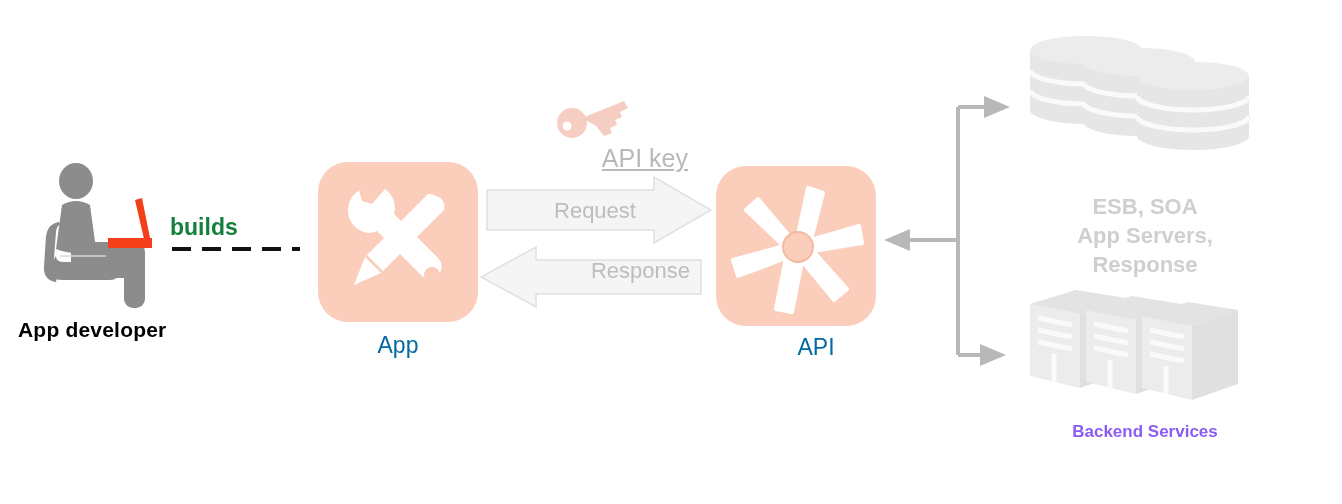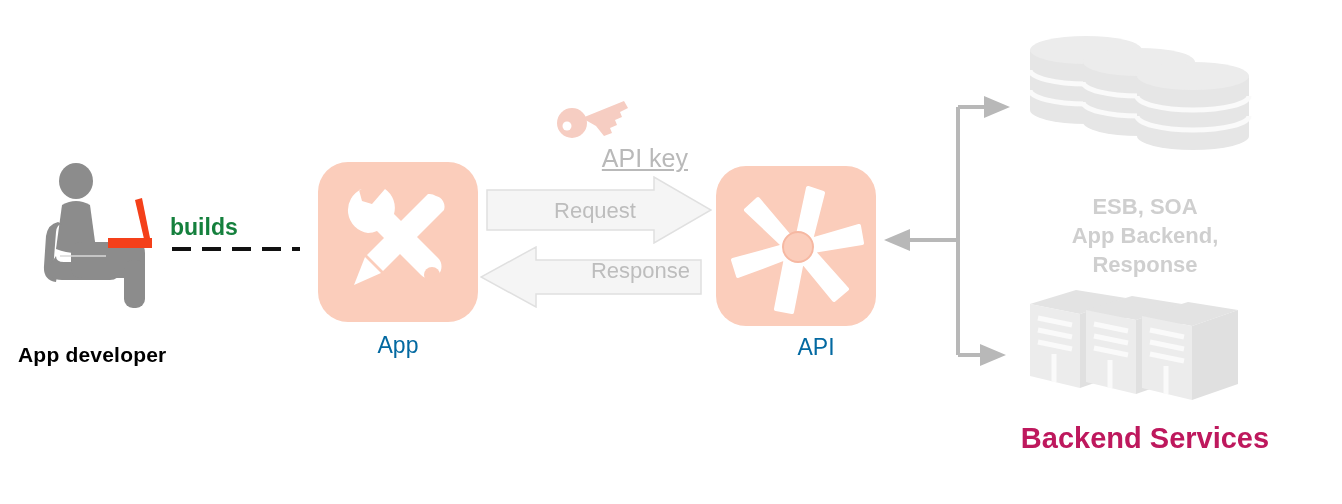--- a/index.html
+++ b/index.html
@@ -16,21 +16,21 @@
     width: 1342px;
     height: 504px;
     background: #ffffff;
     overflow: hidden;
   }
   .abs { position: absolute; }
 
   
   #developer-group { left: 40px; top: 160px; width: 140px; height: 150px; }
   #developer-label {
-    left: 18px; top: 343px;
+    left: 18px; top: 318px;
     font-size: 21px;
     font-weight: bold;
     color: #000000;
     letter-spacing: 0.2px;
     white-space: nowrap;
   }
 
   
   #builds-label {
     left: 170px; top: 214px;
@@ -99,23 +99,23 @@
     text-align: center;
     font-size: 22px;
     font-weight: bold;
     line-height: 29px;
     color: #cfcfcf;
     margin-top: 22px;
   }
   #backend-label {
     left: 1000px; top: 422px; width: 290px;
     text-align: center;
-    font-size: 29px;
-    font-weight: bold;
-    color: #be185d;
+    font-size: 17px;
+    font-weight: bold;
+    color: #8b5cf6;
     white-space: nowrap;
   }
 </style>
 </head>
 <body>
 
 <div id="canvas">
 
   <div class="abs" id="developer-group">
     <svg width="140" height="150" viewBox="0 0 140 150" xmlns="http://www.w3.org/2000/svg">
@@ -248,21 +248,21 @@
         </g>
       </defs>
       <use href="#cyl" x="0" y="0"></use>
       <use href="#cyl" x="53" y="12"></use>
       <use href="#cyl" x="107" y="26"></use>
     </svg>
   </div>
 
   <div class="abs" id="esb-label">
     <div>ESB, SOA</div>
-    <div>App Backend,</div>
+    <div>App Servers,</div>
     <div>Response</div>
   </div>
 
   <div class="abs" id="servers-icon">
     <svg width="232" height="116" viewBox="0 0 232 116" xmlns="http://www.w3.org/2000/svg">
       <defs>
         <g id="srv">
 
           <path d="M0 16 L46 2 L96 10 L50 26 Z" fill="#e3e3e3"></path>
 

